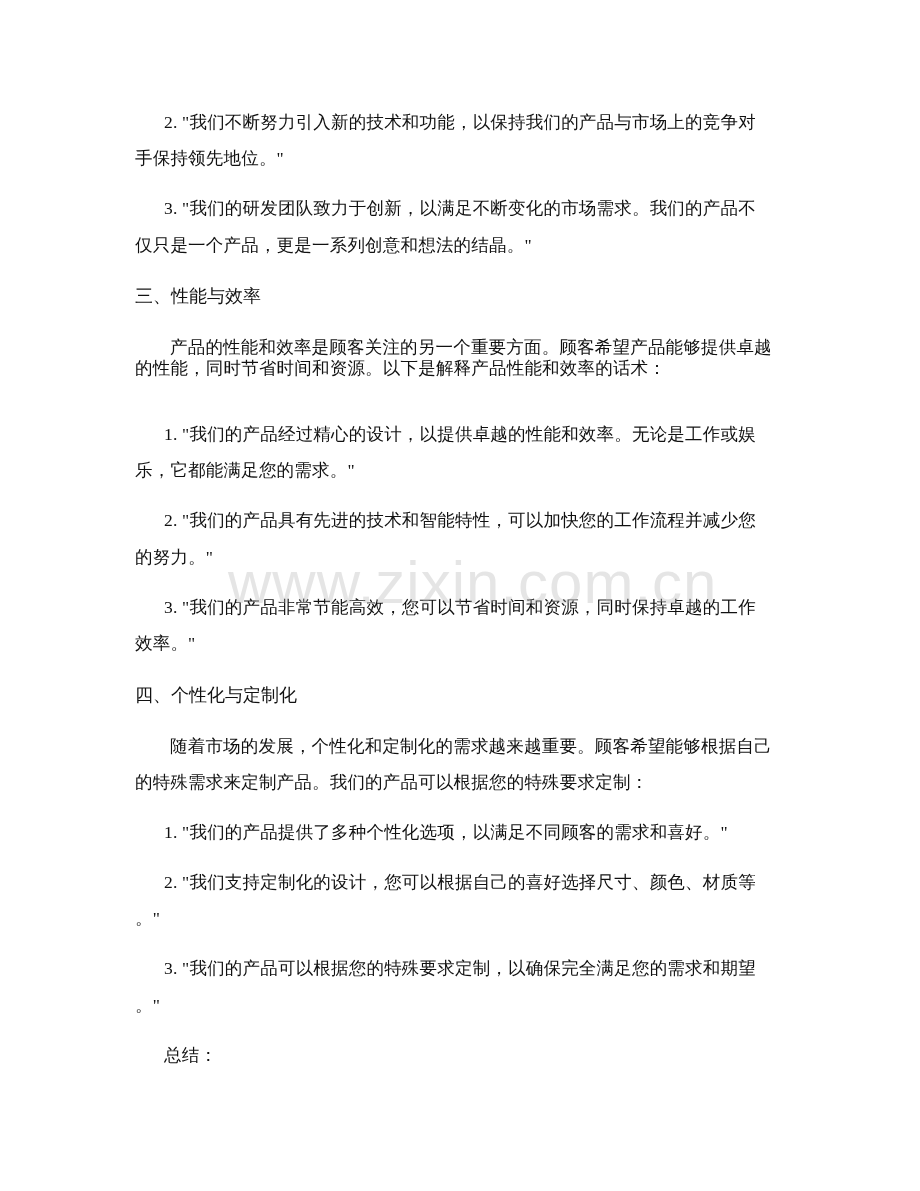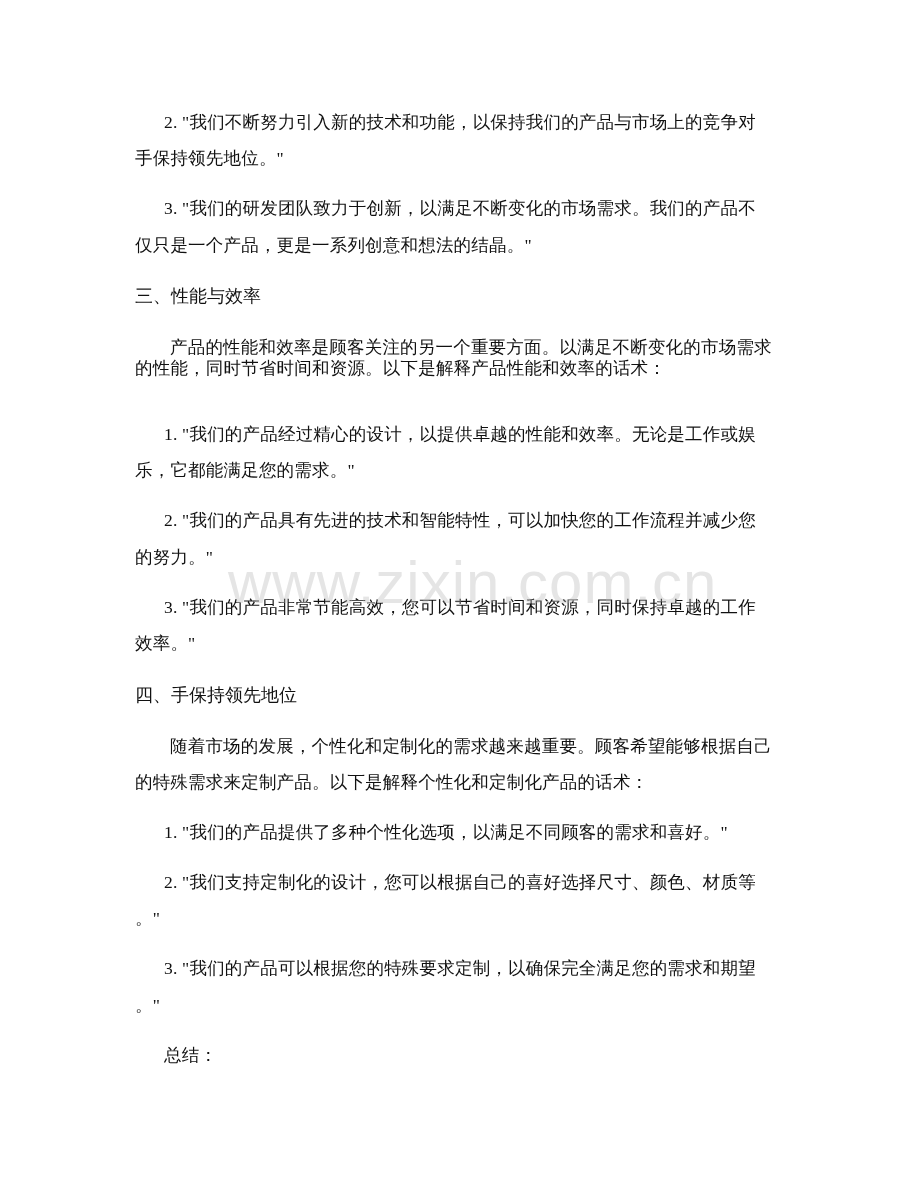--- a/index.html
+++ b/index.html
@@ -13,32 +13,32 @@
                letter-spacing:1px; white-space:nowrap; pointer-events:none; }
 </style>
 </head>
 <body>
 
 <div id="doc">
     <div class="line" style="left: 164px; top: 110px;">2. "我们不断努力引入新的技术和功能，以保持我们的产品与市场上的竞争对</div>
     <div class="line" style="left: 135px; top: 146px;">手保持领先地位。"</div>
     <div class="line" style="left: 164px; top: 196px;">3. "我们的研发团队致力于创新，以满足不断变化的市场需求。我们的产品不</div>
     <div class="line" style="left: 135px; top: 233px;">仅只是一个产品，更是一系列创意和想法的结晶。"</div>
-    <div class="line" style="left: 170px; top: 335px;">产品的性能和效率是顾客关注的另一个重要方面。以满足不断变化的市场需求</div>
+    <div class="line" style="left: 170px; top: 335px;">产品的性能和效率是顾客关注的另一个重要方面。顾客希望产品能够提供卓越</div>
     <div class="line" style="left: 135px; top: 356px;">的性能，同时节省时间和资源。以下是解释产品性能和效率的话术：</div>
     <div class="line" style="left: 164px; top: 422px;">1. "我们的产品经过精心的设计，以提供卓越的性能和效率。无论是工作或娱</div>
     <div class="line" style="left: 135px; top: 458px;">乐，它都能满足您的需求。"</div>
     <div class="line" style="left: 164px; top: 508px;">2. "我们的产品具有先进的技术和智能特性，可以加快您的工作流程并减少您</div>
     <div class="line" style="left: 135px; top: 545px;">的努力。"</div>
     <div class="line" style="left: 164px; top: 595px;">3. "我们的产品非常节能高效，您可以节省时间和资源，同时保持卓越的工作</div>
     <div class="line" style="left: 135px; top: 631px;">效率。"</div>
     <div class="line" style="left: 170px; top: 734px;">随着市场的发展，个性化和定制化的需求越来越重要。顾客希望能够根据自己</div>
-    <div class="line" style="left: 135px; top: 770px;">的特殊需求来定制产品。以下是解释个性化和定制化产品的话术：</div>
+    <div class="line" style="left: 135px; top: 770px;">的特殊需求来定制产品。我们的产品可以根据您的特殊要求定制：</div>
     <div class="line" style="left: 164px; top: 820px;">1. "我们的产品提供了多种个性化选项，以满足不同顾客的需求和喜好。"</div>
     <div class="line" style="left: 164px; top: 870px;">2. "我们支持定制化的设计，您可以根据自己的喜好选择尺寸、颜色、材质等</div>
     <div class="line" style="left: 135px; top: 906px;">。"</div>
     <div class="line" style="left: 164px; top: 956px;">3. "我们的产品可以根据您的特殊要求定制，以确保完全满足您的需求和期望</div>
     <div class="line" style="left: 135px; top: 993px;">。"</div>
     <div class="line" style="left: 164px; top: 1043px;">总结：</div>
     <div class="head" style="left: 135px; top: 284px;">三、性能与效率</div>
-    <div class="head" style="left: 135px; top: 683px;">四、手保持领先地位</div>
+    <div class="head" style="left: 135px; top: 683px;">四、个性化与定制化</div>
   </div>
 <div class="watermark">www.zixin.com.cn</div>
 
 </body></html>

